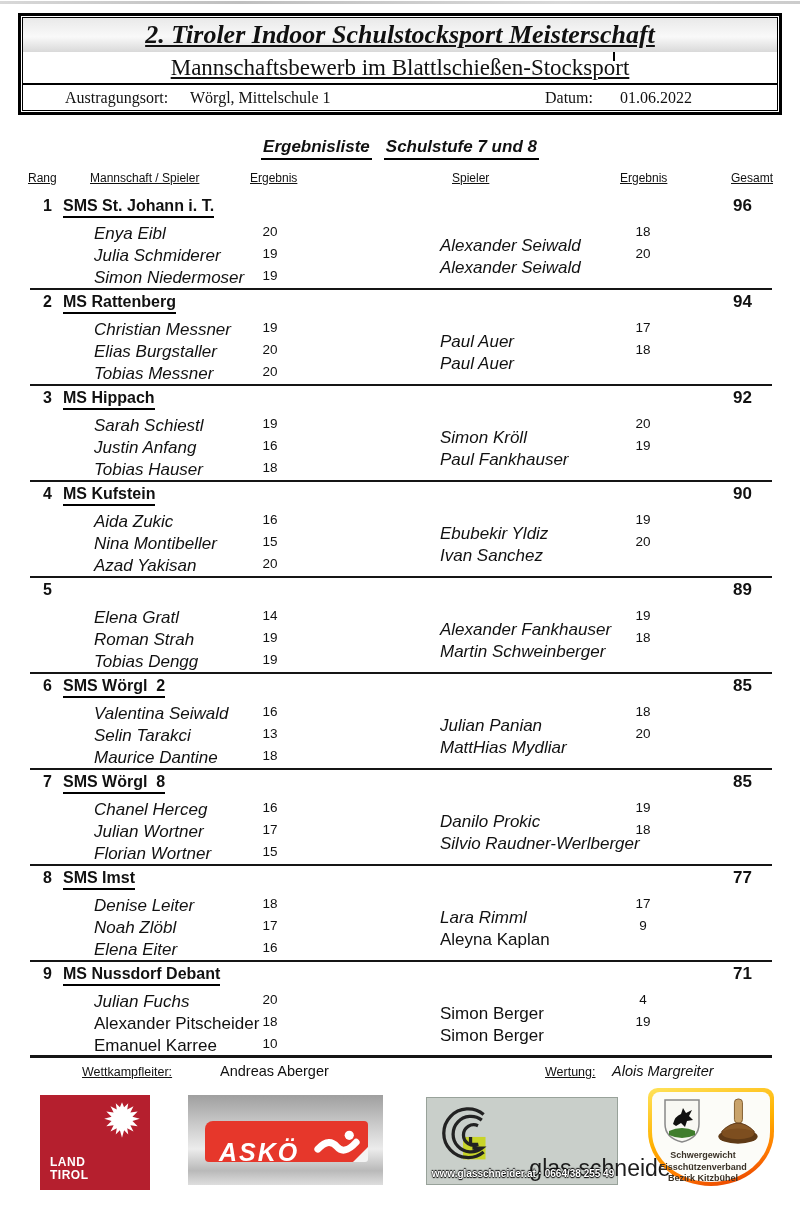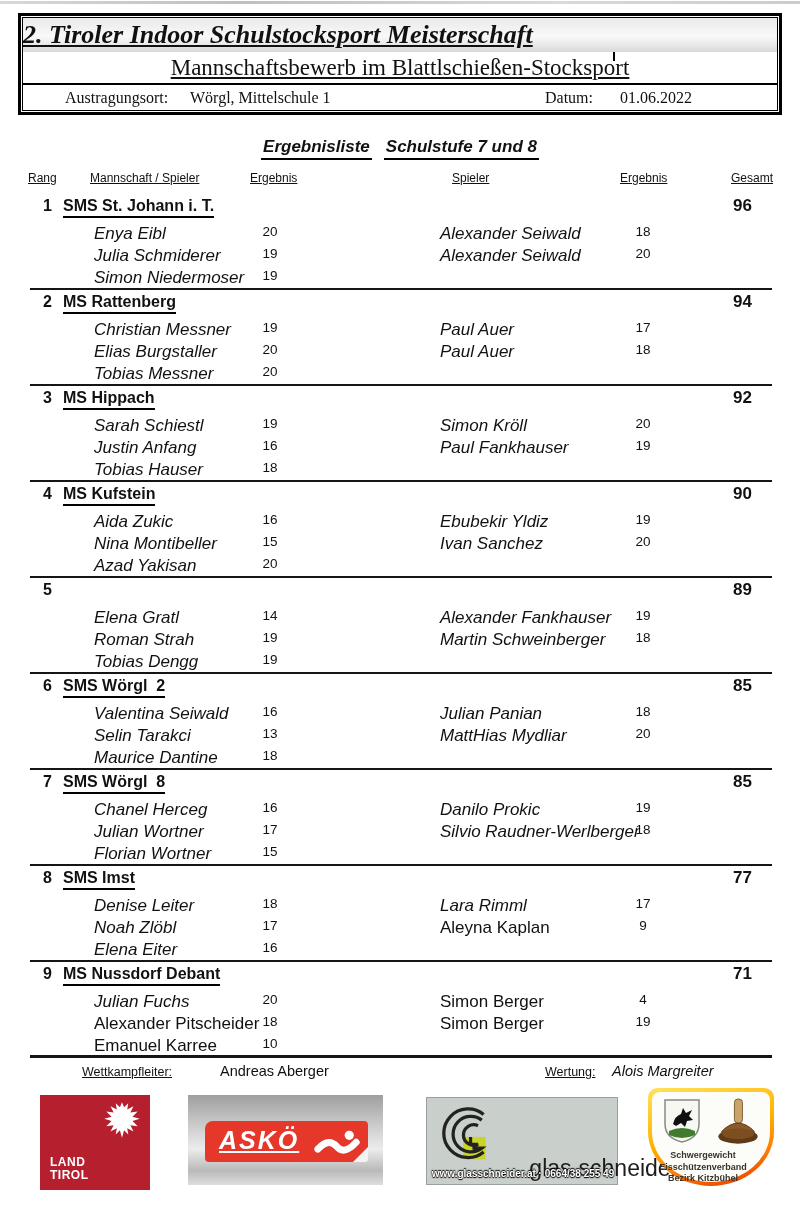--- a/index.html
+++ b/index.html
@@ -5,21 +5,21 @@
   html,body{margin:0;padding:0;background:#ffffff;}
   .page{position:relative;width:800px;height:1206px;background:#fff;overflow:hidden;
         font-family:"Liberation Sans",sans-serif;color:#111;}
   .scan-top{position:absolute;top:1px;left:0;width:100%;height:3px;
         background:linear-gradient(90deg,#d8d8d8,#bfbfbf 30%,#d9d9d9 70%,#cccccc);}
 
   
   .header-box{position:absolute;left:18px;top:13px;width:764px;height:102px;
         border:3px solid #000;box-sizing:border-box;}
   .header-inner{position:absolute;inset:1px;border:1px solid #000;}
-  .title-row{height:34px;display:flex;align-items:center;justify-content:flex-start;
+  .title-row{height:34px;display:flex;align-items:center;justify-content:center;
         background:linear-gradient(180deg,#e9e9e9 0%,#f9f9f9 55%,#d9d9d9 100%);}
   .main-title{font-family:"Liberation Serif",serif;font-weight:bold;font-style:italic;
         font-size:26px;text-decoration:underline;white-space:pre;}
   .subtitle-row{height:31px;display:flex;align-items:center;justify-content:center;position:relative;}
   .subtitle{font-family:"Liberation Serif",serif;font-size:23px;text-decoration:underline;white-space:pre;}
   .tick{position:absolute;left:590px;top:0px;width:2px;height:9px;background:#000;}
   .info-row{height:25px;border-top:2px solid #000;position:relative;
         font-family:"Liberation Serif",serif;font-size:16px;line-height:25px;}
   .info-row span{position:absolute;white-space:pre;}
   .venue-label{left:42px;}  .venue-value{left:167px;}
@@ -43,21 +43,21 @@
   .rank{position:absolute;left:18px;top:3px;width:34px;text-align:right;font-weight:bold;font-size:16px;}
   .team-name{position:absolute;left:63px;top:3px;font-weight:bold;font-size:16px;
         border-bottom:2px solid #000;padding-bottom:1px;white-space:pre;}
   .team-total{position:absolute;left:680px;top:2px;width:72px;text-align:right;font-weight:bold;font-size:17px;}
   .player-row{position:relative;height:22px;}
   .p-name{font-style:italic;font-size:17px;white-space:pre;}
   .p-name.upright{font-style:normal;}
   .p-score{font-size:13.5px;}
   .pl-name{position:absolute;left:94px;top:3px;}
   .pl-score{position:absolute;left:244px;top:3px;width:52px;text-align:center;}
-  .pr-name{position:absolute;left:440px;top:3px;}
+  .pr-name{position:absolute;left:440px;top:15px;}
   .pr-score{position:absolute;left:616px;top:3px;width:54px;text-align:center;}
 
   
   .footer{position:absolute;top:1060px;left:0;width:800px;height:26px;}
   .f-label{position:absolute;font-size:12.5px;text-decoration:underline;white-space:pre;}
   .f-wk{left:82px;top:5px;}  .f-wert{left:545px;top:5px;}
   .f-name{position:absolute;font-size:14.5px;white-space:pre;}
   .f-referee{left:220px;top:3px;}
   .f-scorer{left:612px;top:3px;font-style:italic;}
 
@@ -67,22 +67,22 @@
   .land-text{position:absolute;left:10px;bottom:8px;color:#fff;font-weight:bold;
         font-size:12px;line-height:1.1;letter-spacing:.5px;}
   .land-text span{display:block;}
 
   .logo-askoe{position:absolute;left:188px;top:1095px;width:195px;height:90px;
         background:linear-gradient(180deg,#9f9f9f 0%,#cdcdcd 35%,#ececec 60%,#b9b9b9 84%,#dedede 100%);}
   .askoe-red{position:absolute;left:17px;top:26px;width:163px;height:41px;background:#e6372b;
         border-radius:8px 4px 16px 4px;}
   .askoe-red::after{content:'';position:absolute;right:0;bottom:0;width:0;height:0;
         border-left:15px solid transparent;border-bottom:15px solid #f3f3f3;border-bottom-right-radius:3px;}
-  .askoe-text{position:absolute;left:14px;top:5px;color:#fff;font-size:25px;font-weight:bold;
-        font-style:italic;letter-spacing:2px;text-decoration:underline;}
+  .askoe-text{position:absolute;left:14px;top:17px;color:#fff;font-size:25px;font-weight:bold;
+        font-style:italic;letter-spacing:2px;}
   .askoe-red svg{position:absolute;right:8px;top:7px;}
 
   .logo-glas{position:absolute;left:426px;top:1097px;width:192px;height:88px;
         background:#c9cfca;border:1px solid #98a29a;box-sizing:border-box;}
   .logo-glas .gmark{position:absolute;left:8px;top:6px;}
   .glas-text{position:absolute;left:64px;top:30px;font-size:23px;color:#1c1c1c;white-space:pre;}
   .glas-text .seg2{margin-left:7px;}
   .glas-url{position:absolute;left:4px;bottom:5px;width:184px;text-align:center;font-size:10px;
         font-weight:bold;color:#fff;text-shadow:0 0 2px #000,0 1px 1px #000,0 -1px 1px #000;}
 

